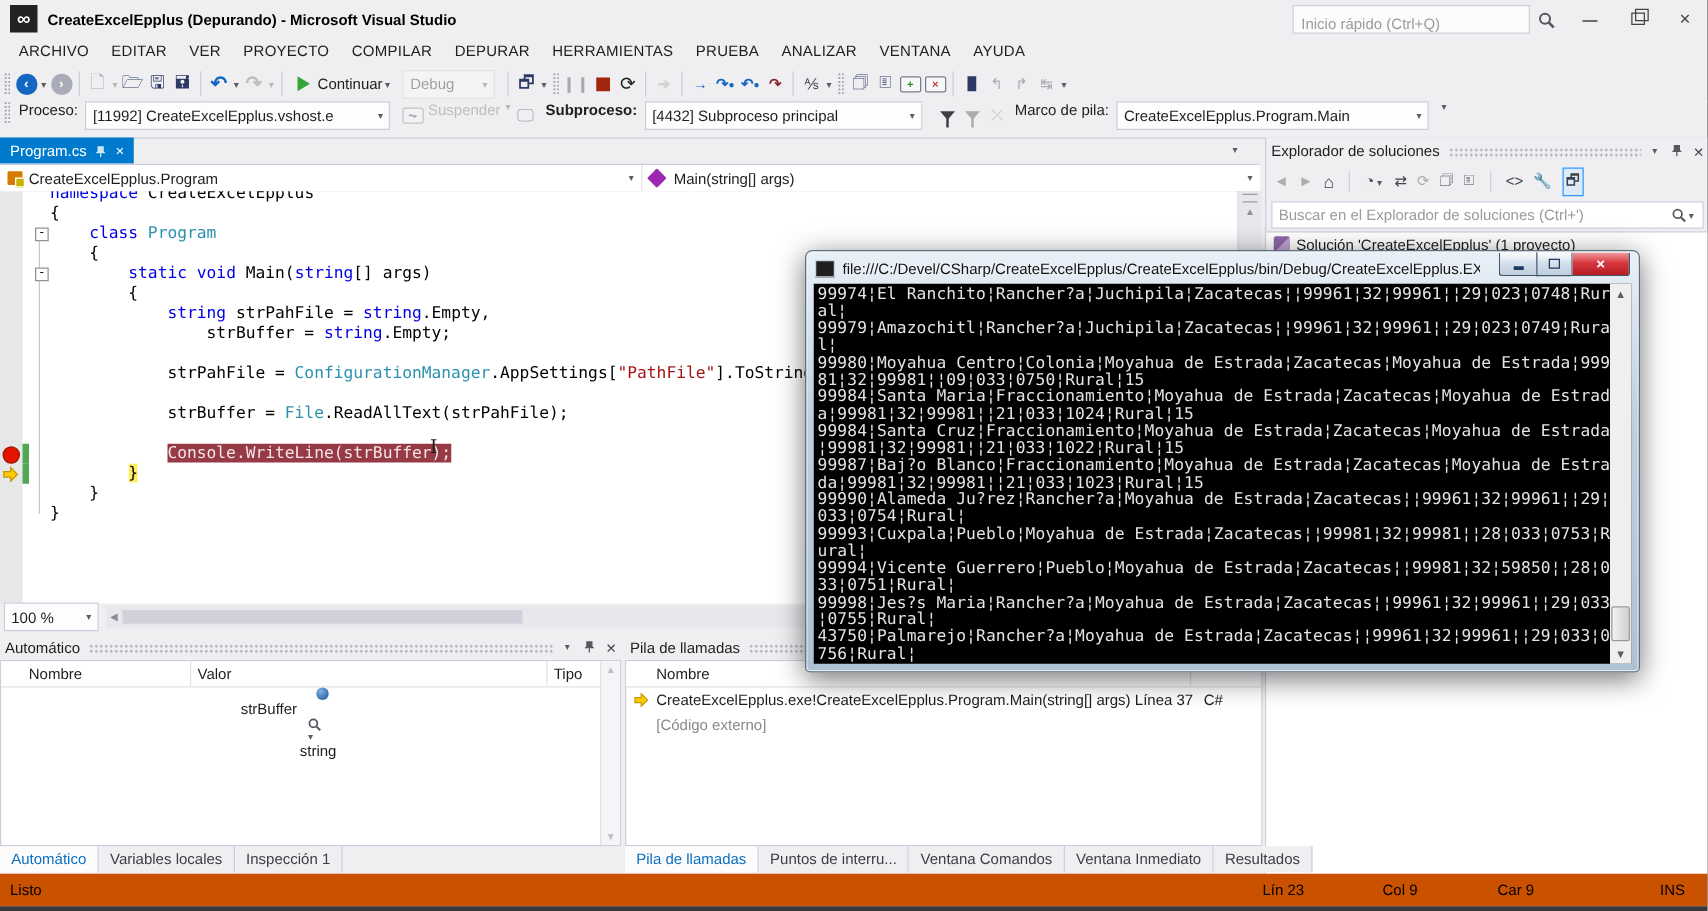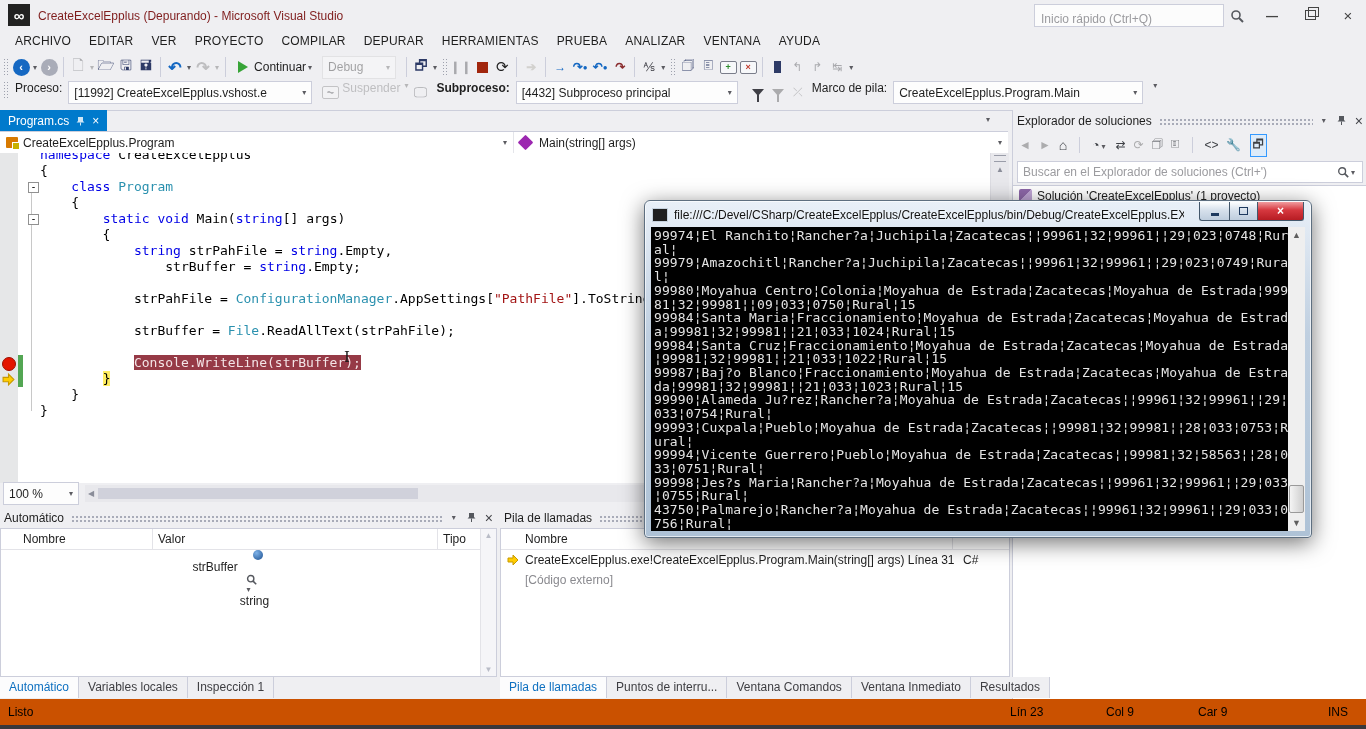--- a/index.html
+++ b/index.html
@@ -10,21 +10,21 @@
   .grip{width:5px;height:18px;flex:none;margin:0 3px;
         background-image:radial-gradient(#9EA1AD 0.8px,transparent 0.9px);background-size:3px 3px;}
   .dis{opacity:.38;filter:grayscale(.9);}
   .chev{font-size:8px;color:#5B5B61;margin:0 2px;}
   .tbtn{display:flex;align-items:center;justify-content:center;min-width:20px;height:22px;flex:none;}
 
   
   #titlebar{left:0;top:0;width:1366px;height:28px;display:flex;align-items:center;}
   .vslogo{width:22px;height:22px;margin:2px 8px 0 8px;background:#222;color:#fff;display:flex;
           align-items:center;justify-content:center;font-size:15px;font-weight:bold;flex:none;}
-  .wintitle{color:#7f1d1d;margin-top:3px;}
+  .wintitle{color:#000000;margin-top:3px;font-weight:bold;}
   .quicklaunch{margin-left:auto;margin-top:3px;width:182px;height:21px;background:#FCFCFC;border:1px solid #CCCEDB;
                display:flex;align-items:flex-end;padding-left:6px;color:#9B9B9F;}
   .qlbtn{width:26px;height:23px;margin-top:3px;display:flex;align-items:center;justify-content:center;}
   .winbtns{display:flex;align-items:center;margin:3px 10px 0 14px;gap:22px;color:#444;}
   .wb{width:16px;text-align:center;cursor:default;}
   .restore{display:inline-block;width:9px;height:8px;border:1px solid #444;position:relative;background:#EFEFF2;}
   .restore:before{content:"";position:absolute;left:2px;top:-4px;width:9px;height:8px;border:1px solid #444;}
 
   
   #menubar{left:0;top:28px;width:1366px;height:25px;display:flex;align-items:center;padding-left:6px;}
@@ -491,21 +491,21 @@
         <div style="flex:1;border-right:none;"></div>
       </div>
       <div>
 
           <div class="cs-row">
             <span class="cs-cur">
               <svg class="hidden-unless-current show" width="12" height="12" viewBox="0 0 12 12" style="visibility: visible;">
                 <path d="M1 4h5V1l5 5-5 5V8H1z" fill="#FFCC00" stroke="#C79900"></path>
               </svg>
             </span>
-            <span class="cs-name" style="white-space:nowrap;overflow:hidden;">CreateExcelEpplus.exe!CreateExcelEpplus.Program.Main(string[] args) Línea 31</span>
+            <span class="cs-name" style="white-space:nowrap;overflow:hidden;">CreateExcelEpplus.exe!CreateExcelEpplus.Program.Main(string[] args) Línea 37</span>
             <span class="cs-lang">C#</span>
           </div>
 
           <div class="cs-row external">
             <span class="cs-cur">
               <svg class="hidden-unless-current" width="12" height="12" viewBox="0 0 12 12" style="visibility:hidden;">
                 <path d="M1 4h5V1l5 5-5 5V8H1z" fill="#FFCC00" stroke="#C79900"></path>
               </svg>
             </span>
             <span class="cs-name" style="white-space:nowrap;overflow:hidden;">[Código externo]</span>
@@ -558,21 +558,21 @@
           <div class="con-line">99984¦Santa Maria¦Fraccionamiento¦Moyahua de Estrada¦Zacatecas¦Moyahua de Estrad</div>
           <div class="con-line">a¦99981¦32¦99981¦¦21¦033¦1024¦Rural¦15</div>
           <div class="con-line">99984¦Santa Cruz¦Fraccionamiento¦Moyahua de Estrada¦Zacatecas¦Moyahua de Estrada</div>
           <div class="con-line">¦99981¦32¦99981¦¦21¦033¦1022¦Rural¦15</div>
           <div class="con-line">99987¦Baj?o Blanco¦Fraccionamiento¦Moyahua de Estrada¦Zacatecas¦Moyahua de Estra</div>
           <div class="con-line">da¦99981¦32¦99981¦¦21¦033¦1023¦Rural¦15</div>
           <div class="con-line">99990¦Alameda Ju?rez¦Rancher?a¦Moyahua de Estrada¦Zacatecas¦¦99961¦32¦99961¦¦29¦</div>
           <div class="con-line">033¦0754¦Rural¦</div>
           <div class="con-line">99993¦Cuxpala¦Pueblo¦Moyahua de Estrada¦Zacatecas¦¦99981¦32¦99981¦¦28¦033¦0753¦R</div>
           <div class="con-line">ural¦</div>
-          <div class="con-line">99994¦Vicente Guerrero¦Pueblo¦Moyahua de Estrada¦Zacatecas¦¦99981¦32¦58563¦¦28¦0</div>
+          <div class="con-line">99994¦Vicente Guerrero¦Pueblo¦Moyahua de Estrada¦Zacatecas¦¦99981¦32¦59850¦¦28¦0</div>
           <div class="con-line">33¦0751¦Rural¦</div>
           <div class="con-line">99998¦Jes?s Maria¦Rancher?a¦Moyahua de Estrada¦Zacatecas¦¦99961¦32¦99961¦¦29¦033</div>
           <div class="con-line">¦0755¦Rural¦</div>
           <div class="con-line">43750¦Palmarejo¦Rancher?a¦Moyahua de Estrada¦Zacatecas¦¦99961¦32¦99961¦¦29¦033¦0</div>
           <div class="con-line">756¦Rural¦</div>
         </div>
       <div class="con-scroll">
         <span class="up">▲</span>
         <span class="con-thumb"></span>
         <span class="down">▼</span>

